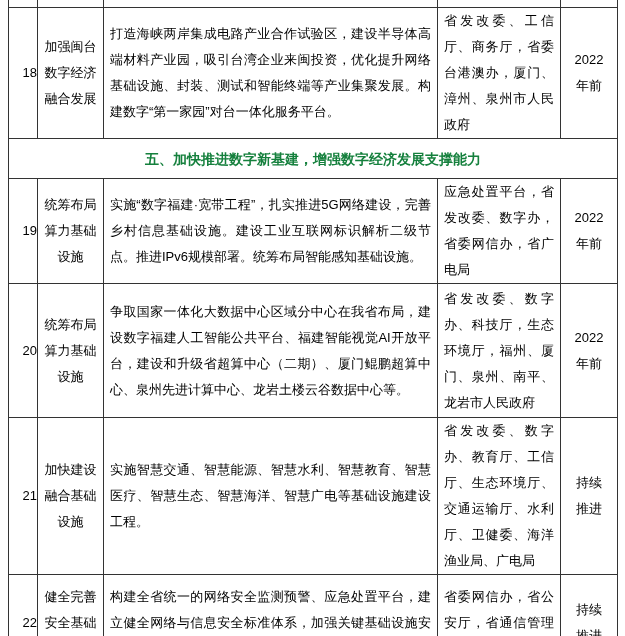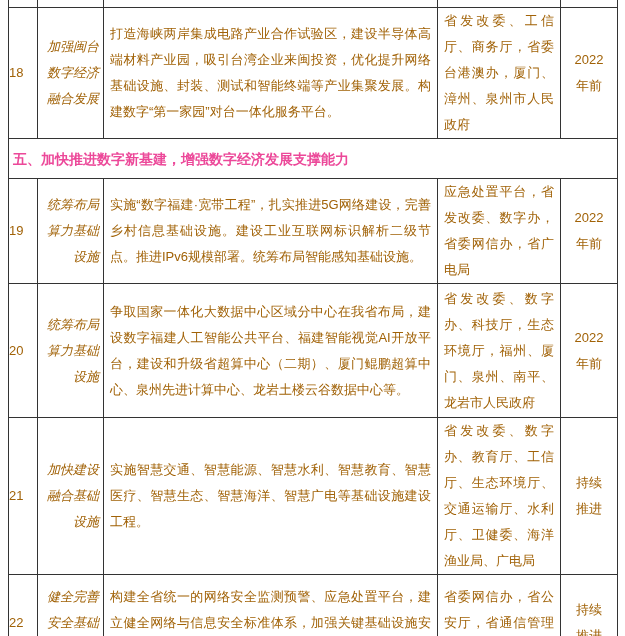--- a/index.html
+++ b/index.html
@@ -14,67 +14,66 @@
   table.task-table {
     position: absolute;
     left: 8px;
     top: 0;
     width: 609px;
     border-collapse: collapse;
     table-layout: fixed;
   }
   td {
     border: 1px solid #333333;
-    color: #a16207;
+    color: #000000;
     font-size: 13px;
     line-height: 26px;
     vertical-align: middle;
     padding: 0;
     overflow: hidden;
   }
   tr.row-partial td {
     border-top: none;
     height: 7px;
     line-height: 0;
     font-size: 0;
   }
   tr.row-18   { height: 117px; }
   tr.row-sec  { height: 40px;  }
   tr.row-19   { height: 95px;  }
   tr.row-20   { height: 134px; }
   tr.row-21   { height: 139px; }
   tr.row-22   { height: 96px;  }
   .cell-no {
-    text-align: left;
+    text-align: right;
   }
   .cell-task {
     padding: 0 4px;
-    text-align: right;
-    font-style: italic;
+    text-align: center;
   }
   .cell-desc {
     padding: 0 6px;
     text-align: justify;
     text-justify: inter-ideograph;
   }
   .cell-dept {
     padding: 0 6px;
     text-align: justify;
     text-justify: inter-ideograph;
   }
   .cell-deadline {
     text-align: center;
     padding: 0 13px;
     margin-left: 18px;
   }
   tr.row-sec td.cell-section {
     font-weight: bold;
-    color: #ec4899;
+    color: #15803d;
     font-size: 14px;
-    text-align: left;
+    text-align: center;
     padding: 0 4px;
   }
 </style>
 </head>
 <body>
 
 <div class="page">
   <table class="task-table">
     <colgroup>
       <col style="width:29px">

